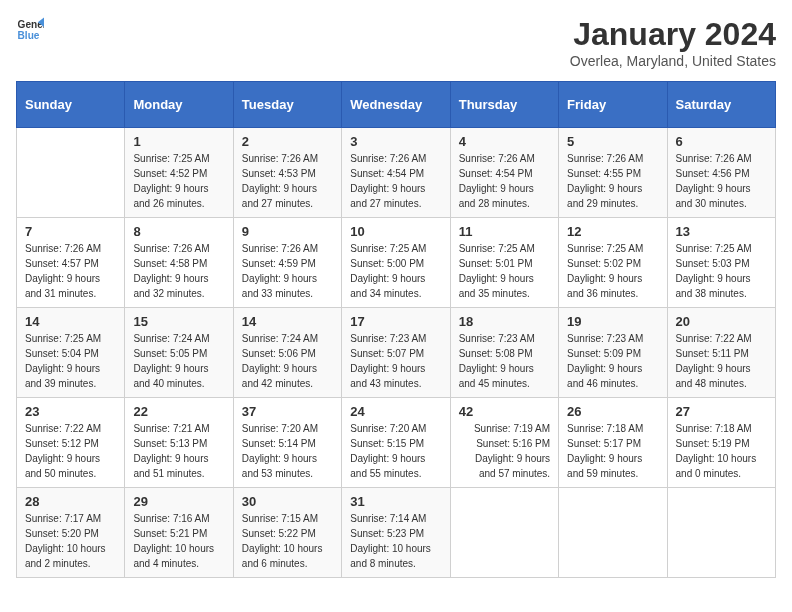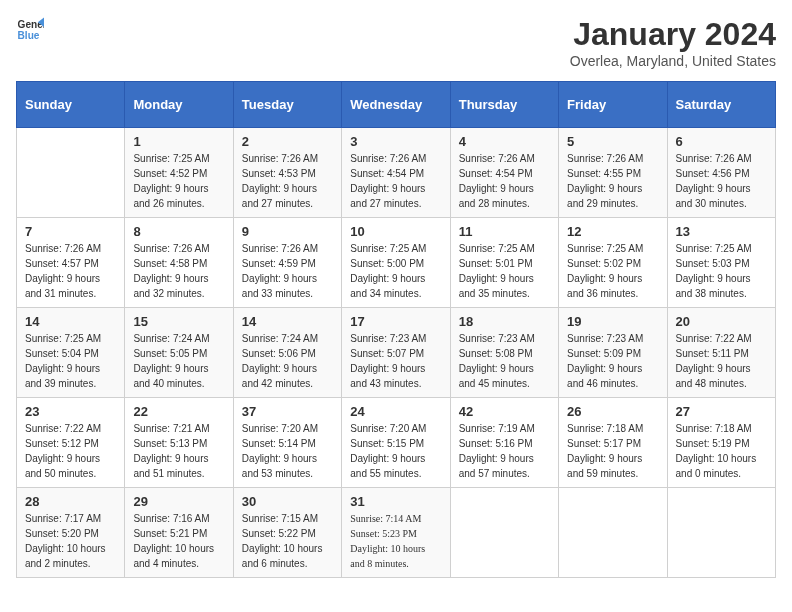--- a/index.html
+++ b/index.html
@@ -279,21 +279,21 @@
         </td>
         <td>
           <span class="day-num">24</span>
           <div class="day-info" style="white-space: pre-line;">Sunrise: 7:20 AM
 Sunset: 5:15 PM
 Daylight: 9 hours
 and 55 minutes.</div>
         </td>
         <td>
           <span class="day-num">42</span>
-          <div class="day-info" style="white-space: pre-line;">Sunrise: 7:19 AM
+          <div class="day-info" style="white-space: pre-line; text-align: right;">Sunrise: 7:19 AM
 Sunset: 5:16 PM
 Daylight: 9 hours
 and 57 minutes.</div>
         </td>
         <td>
           <span class="day-num">26</span>
           <div class="day-info" style="white-space: pre-line;">Sunrise: 7:18 AM
 Sunset: 5:17 PM
 Daylight: 9 hours
 and 59 minutes.</div>
@@ -323,21 +323,21 @@
         </td>
         <td>
           <span class="day-num">30</span>
           <div class="day-info" style="white-space: pre-line;">Sunrise: 7:15 AM
 Sunset: 5:22 PM
 Daylight: 10 hours
 and 6 minutes.</div>
         </td>
         <td>
           <span class="day-num">31</span>
-          <div class="day-info" style="white-space: pre-line; font-family: Liberation Serif, serif;">Sunrise: 7:14 AM
+          <div class="day-info" style="white-space: pre-line;">Sunrise: 7:14 AM
 Sunset: 5:23 PM
 Daylight: 10 hours
 and 8 minutes.</div>
         </td>
         <td class="empty-cell"></td>
         <td class="empty-cell"></td>
         <td class="empty-cell"></td>
       </tr>
     </tbody>
 </table>

